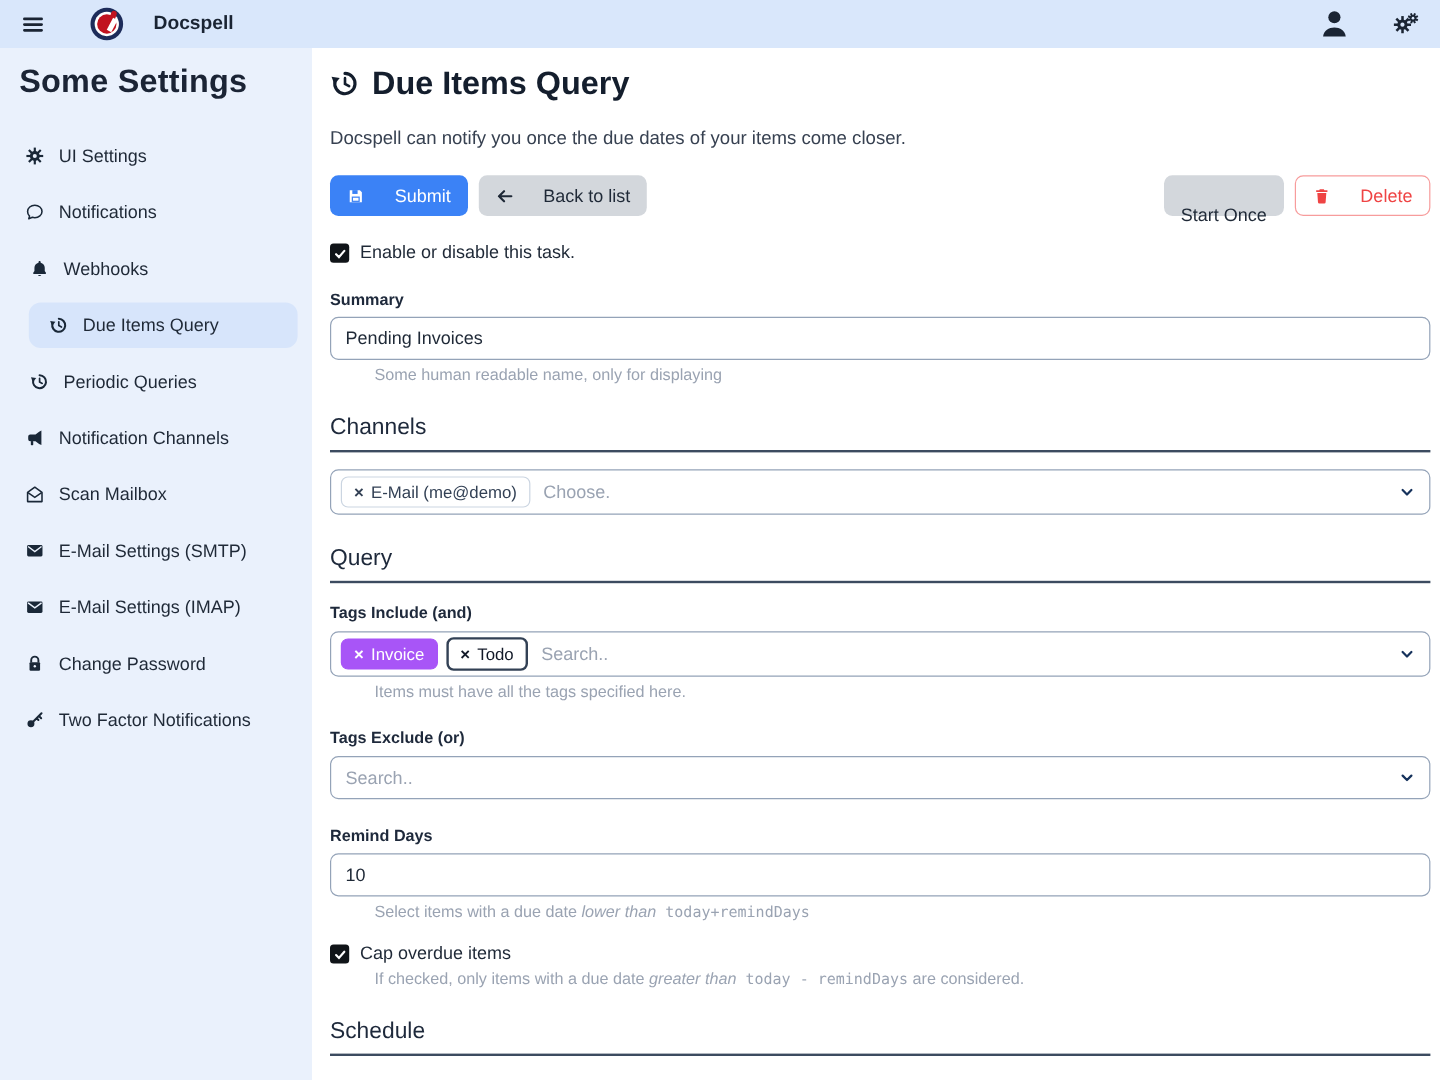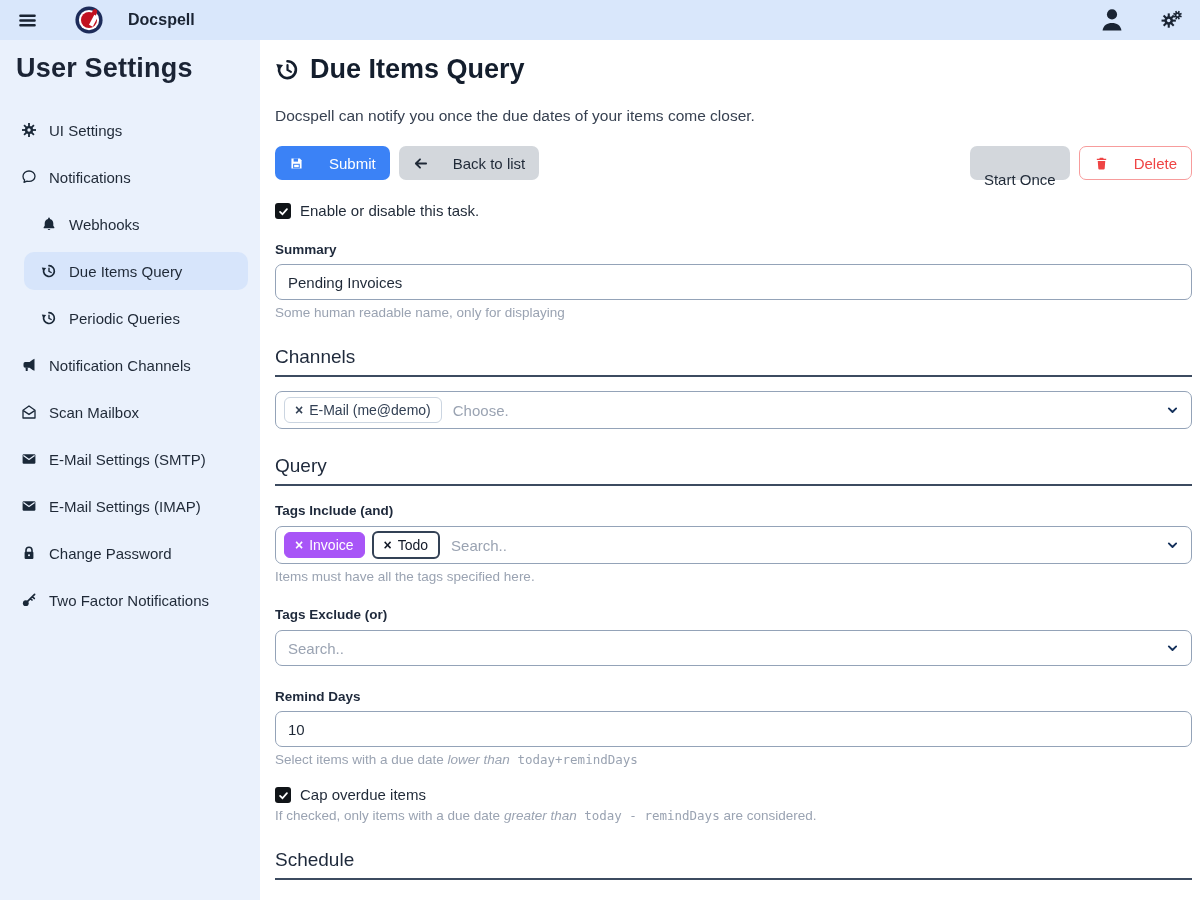--- a/index.html
+++ b/index.html
@@ -13,21 +13,21 @@
   .brand-name { font-weight:bold; font-size:16px; color:#1a2433; }
   .topbar-spacer { flex:1; }
   .top-ico { width:28px; height:28px; display:flex; align-items:center; justify-content:center; color:#1a2433; cursor:pointer; margin-left:22px; }
 
   
   .layout { display:flex; height:860px; }
   .sidebar { width:260px; background:#eaf1fc; height:100%; flex-shrink:0; }
   .sb-title { font-size:27px; font-weight:800; color:#1b2435; padding:13px 16px 10px 16px; letter-spacing:.2px; }
   .sb-nav { padding:8px 4px 0 0; }
   .sb-item { display:flex; align-items:center; gap:11px; height:38px; margin:9px 8px 9px 0; padding-left:20px; font-size:15px; color:#1f2937; cursor:pointer; }
-  .sb-item.indent { padding-left:40px; }
+  .sb-item.indent { padding-left:24px; }
   .sb-item.active { background:#d7e5fb; border-radius:10px; margin-left:24px; padding-left:16px; }
   .sb-ico { width:18px; height:18px; display:flex; align-items:center; justify-content:center; color:#1a2838; flex-shrink:0; }
   .sb-ico svg { width:16px; height:16px; }
 
   .main { flex:1; background:#fff; padding:12px 8px 0 15px; overflow:hidden; }
 
   
   .page-title { display:flex; align-items:center; gap:10px; font-size:27px; font-weight:800; color:#141e2d; margin-top:2px; }
   .page-title svg { width:25px; height:25px; }
   .page-desc { margin-top:22px; font-size:15.5px; color:#374151; }
@@ -43,21 +43,21 @@
 
   
   .check-row { display:flex; align-items:flex-end; gap:9px; margin-top:22px; cursor:pointer; }
   .checkbox { width:16px; height:16px; background:#101418; border-radius:3px; display:flex; align-items:center; justify-content:center; flex-shrink:0; }
   .checkbox svg { width:11px; height:11px; }
   .check-label { font-size:15px; color:#1f2937; }
 
   
   .field-label { font-size:13.5px; font-weight:bold; color:#1e293b; margin-top:23px; }
   .text-input { width:100%; height:36px; border:1px solid #94a3b8; border-radius:7px; margin-top:7px; padding:12px 12px; font-size:15px; color:#1f2937; font-family:inherit; background:#fff; display:flex; align-items:center; }
-  .helper { font-size:13.5px; color:#9aa3b2; margin-top:5px; }
+  .helper { font-size:13.5px; color:#9aa3b2; margin-top:5px;margin-left:37px; }
   .helper em { font-style:italic; }
   .helper code { font-family:"DejaVu Sans Mono","Liberation Mono",monospace; font-size:12.5px; }
 
   .section-h { font-size:19px; color:#1e293b; margin-top:26px; padding-bottom:7px; border-bottom:2px solid #3c4b60; }
 
   .select { position:relative; width:100%; min-height:38px; border:1px solid #94a3b8; border-radius:7px; margin-top:8px; display:flex; align-items:center; padding:4px 34px 4px 8px; gap:7px; cursor:pointer; background:#fff; }
   .select .placeholder { color:#9aa3b2; font-size:15px; padding-left:4px; }
   .chev { position:absolute; right:12px; top:50%; transform:translateY(-50%); width:13px; height:13px; color:#16325c; }
   .chip { display:inline-flex; align-items:center; gap:6px; border:1px solid #cbd5e1; border-radius:6px; padding:4px 10px; font-size:14px; color:#334155; background:#fff; white-space:nowrap; }
   .chip .x { font-weight:bold; cursor:pointer; }
@@ -106,21 +106,21 @@
       </g>
       <circle cx="7" cy="10.5" r="1.6" fill="#d9e7fb"></circle>
       <circle cx="15" cy="5.6" r="1" fill="#d9e7fb"></circle>
     </svg>
   </span>
 </div>
 
 <div class="layout">
 
   <div class="sidebar">
-    <div class="sb-title">User Settings</div>
+    <div class="sb-title">Some Settings</div>
     <div class="sb-nav">
 
       <div class="sb-item">
         <span class="sb-ico">
           <svg viewBox="0 0 16 16">
               <g fill="currentColor">
                 <rect x="7.1" y="1" width="1.8" height="14" transform="rotate(0 8 8)"></rect>
                 <rect x="7.1" y="1" width="1.8" height="14" transform="rotate(45 8 8)"></rect>
                 <rect x="7.1" y="1" width="1.8" height="14" transform="rotate(90 8 8)"></rect>
                 <rect x="7.1" y="1" width="1.8" height="14" transform="rotate(135 8 8)"></rect>

